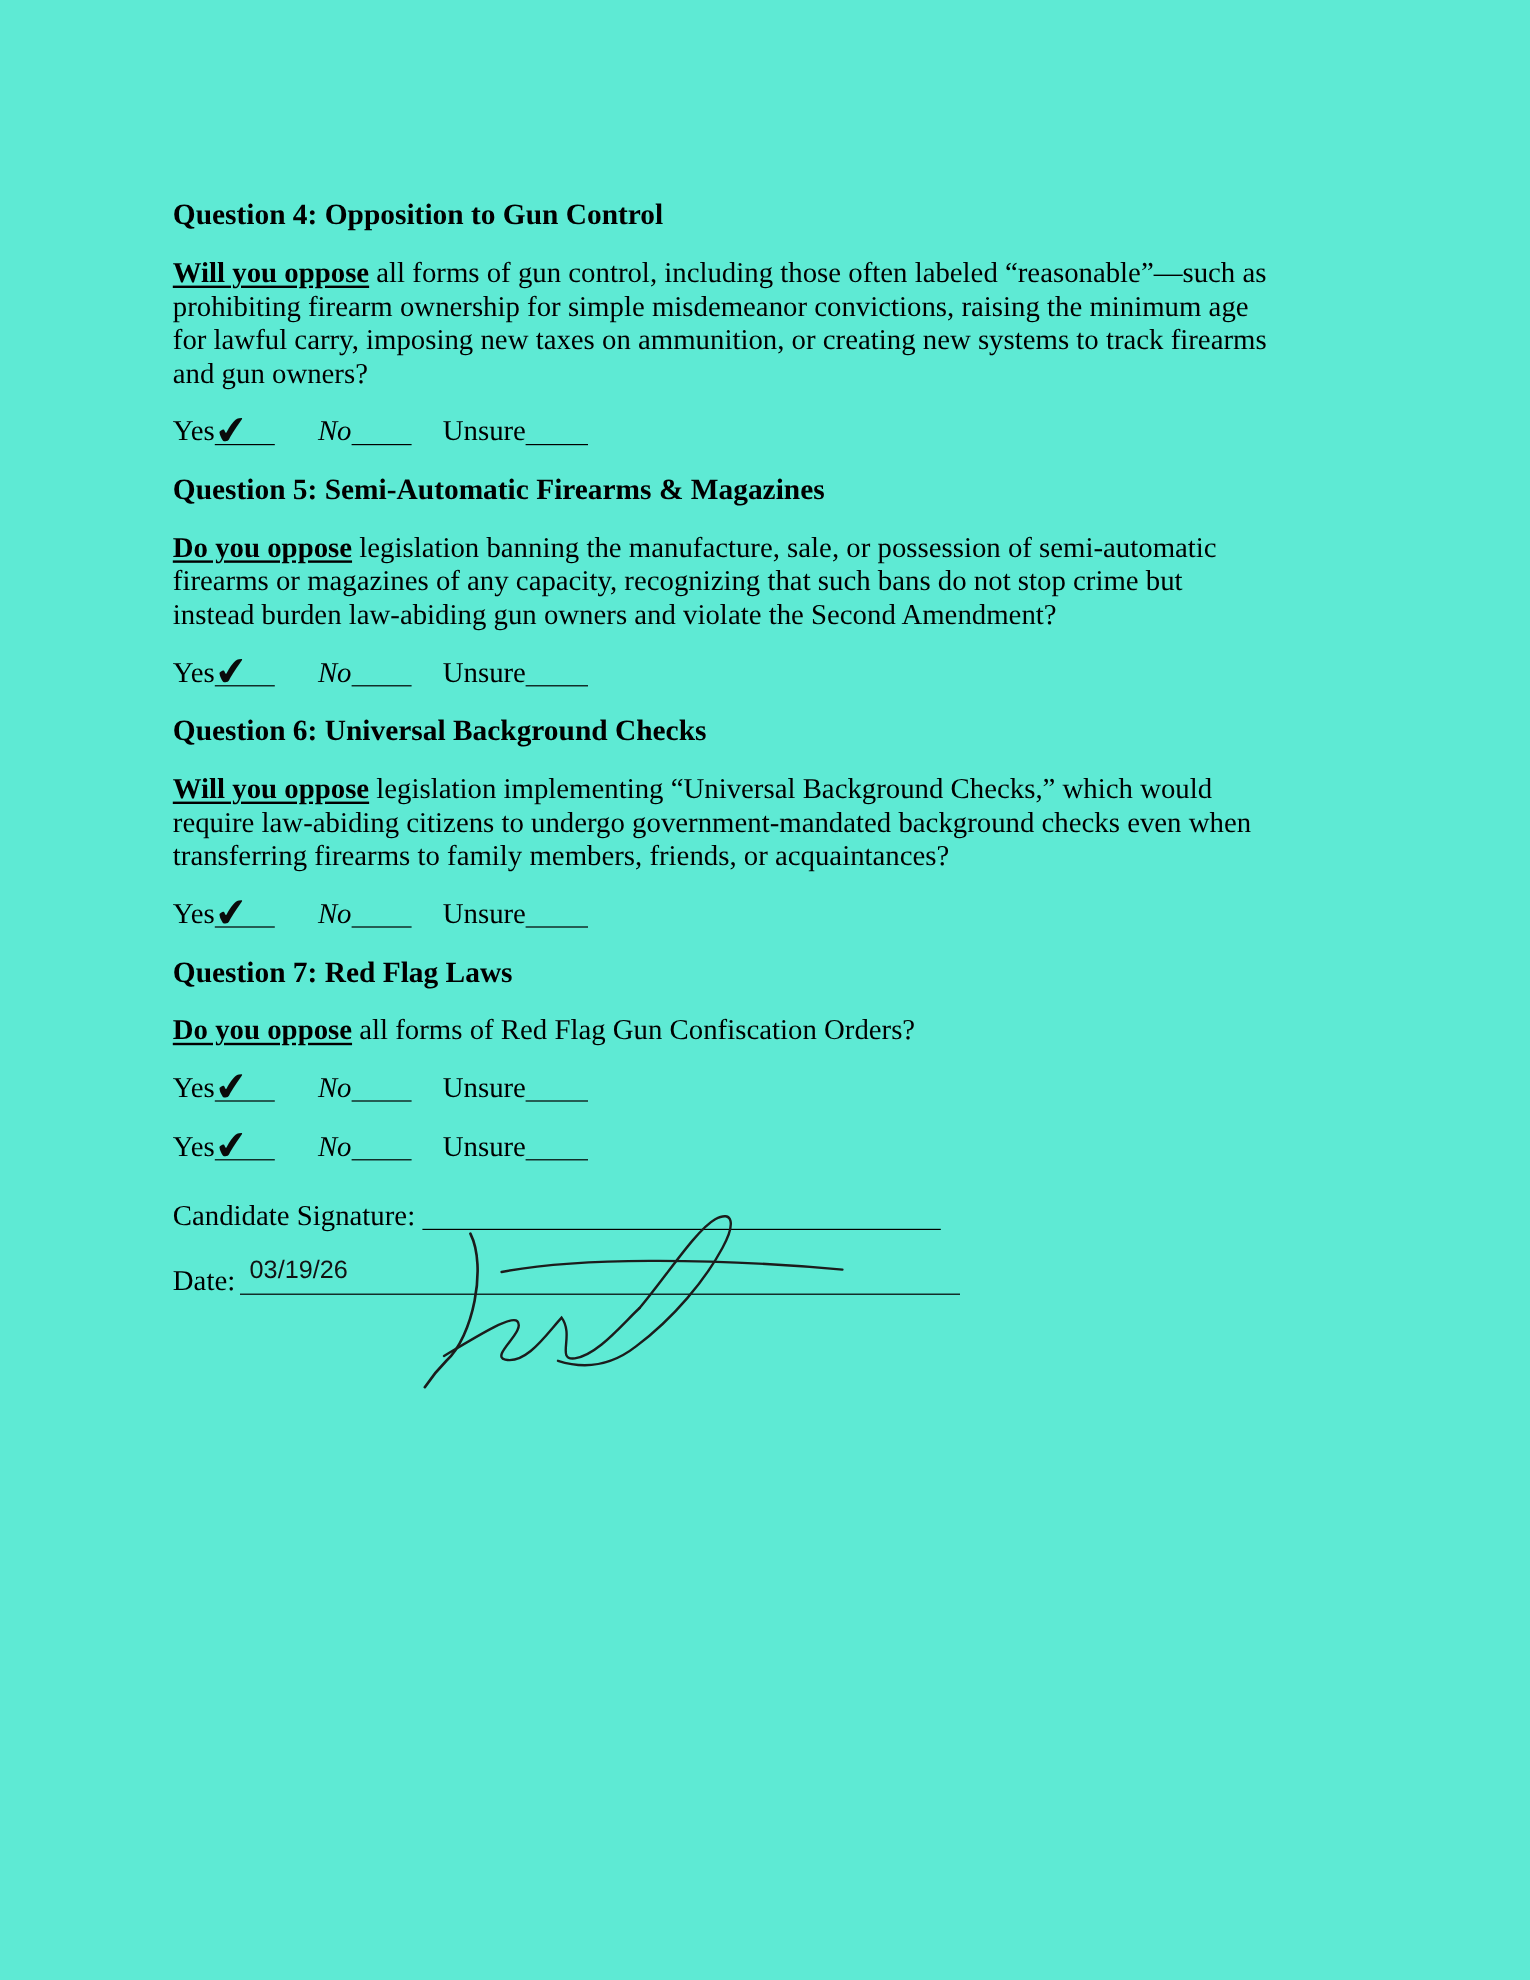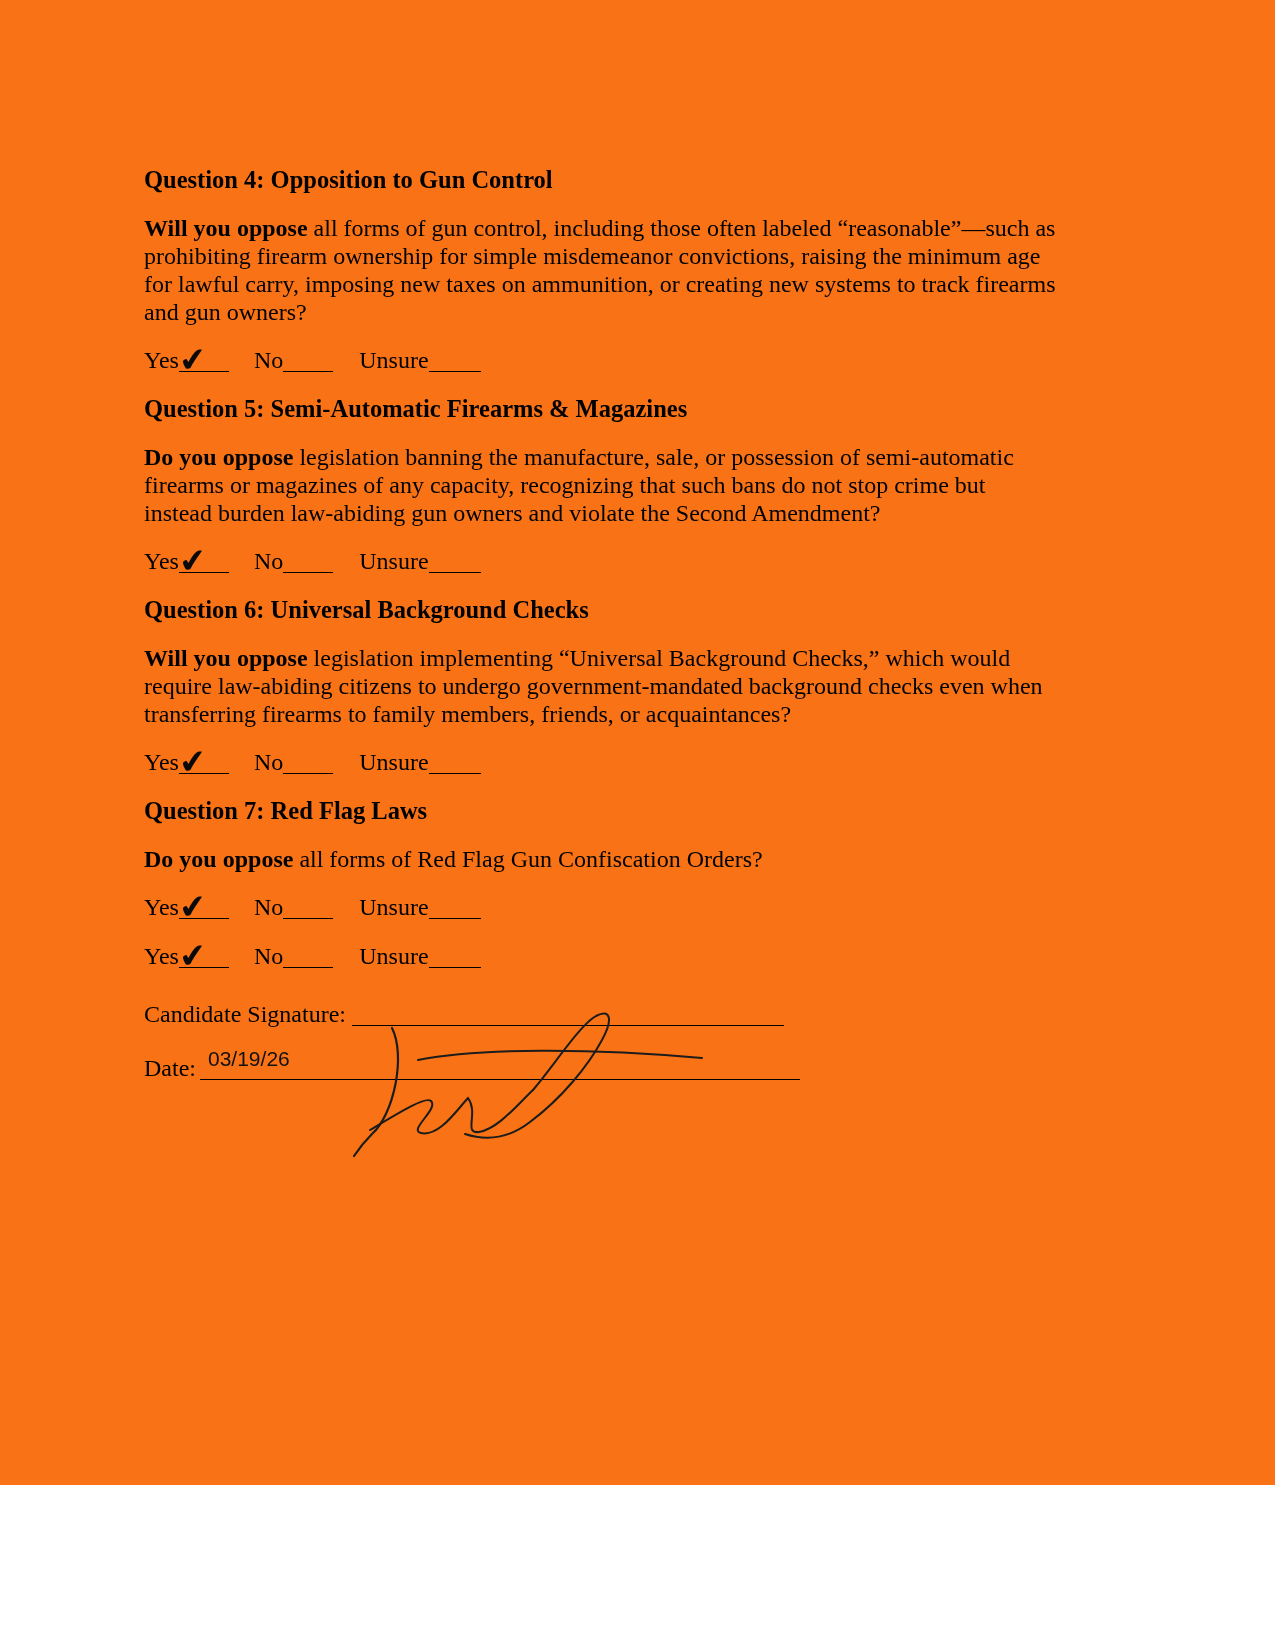--- a/index.html
+++ b/index.html
@@ -1,19 +1,19 @@
 <!DOCTYPE html>
 <html><head>
 <meta charset="utf-8">
 <style>
   html,body{margin:0;padding:0;background:#ffffff;}
   .page{
     position:relative;
-    width:1275px;height:1485px;
-    background:#f97316;
+    width:1275px;height:1650px;
+    background:#5eead4;
     color:#000000;
     font-family:"Liberation Serif", serif;
     font-size:24px;
     overflow:hidden;
   }
   .content{
     position:absolute;
     left:144px;top:166px;
     width:912px;
   }
@@ -22,30 +22,31 @@
     font-size:24.5px;
     line-height:28px;
     margin:0 0 20px 0;
   }
   .q-body{
     line-height:28px;
     margin:0 0 20px 0;
   }
   .lead{
     font-weight:bold;
+    text-decoration:underline;
     text-decoration-thickness:2px;
     text-underline-offset:3px;
   }
   .answer-row{
     line-height:28px;
     margin:0 0 21px 0;
     white-space:nowrap;
   }
   .opt{display:inline-block;}
-  .opt-no{margin-left:25px;}
+  .opt-no{margin-left:36px;font-style:italic;}
   .opt-unsure{margin-left:26px;}
   .blank{
     display:inline-block;
     border-bottom:1.8px solid #000;
     position:relative;
     top:4px;
     height:18px;
   }
   .blank-yes{width:50px;}
   .blank-no{width:50px;}

